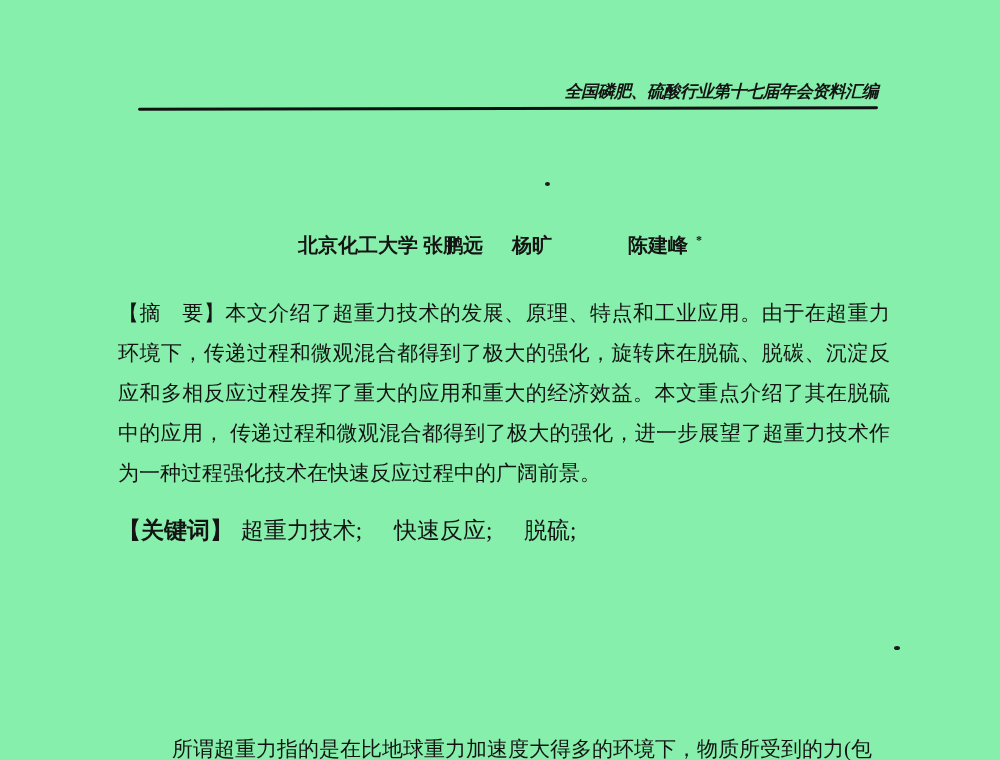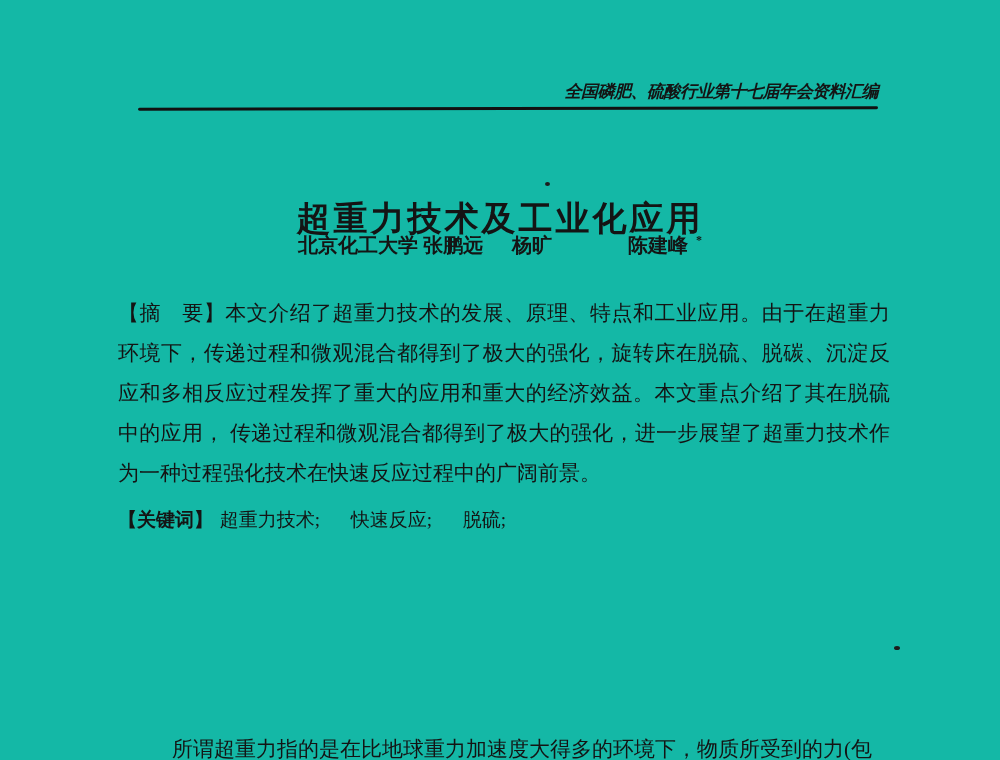--- a/index.html
+++ b/index.html
@@ -4,21 +4,21 @@
 <style>
   html, body {
     margin: 0;
     padding: 0;
     background: #ffffff;
   }
   .page {
     position: relative;
     width: 1000px;
     height: 760px;
-    background: #14b8a6;
+    background: #86efac;
     overflow: hidden;
     font-family: "Liberation Serif", "DejaVu Serif", serif;
     color: #141414;
   }
   .header-text {
     position: absolute;
     top: 81px;
     left: 0;
     width: 878px;
     text-align: right;
@@ -76,25 +76,25 @@
     width: 772px;
     margin: 0;
     font-size: 21px;
     line-height: 40px;
     text-align: justify;
     text-justify: inter-ideograph;
   }
   .abstract .block-label { font-weight: normal; }
   .keywords {
     position: absolute;
-    top: 507px;
+    top: 518px;
     left: 118px;
     width: 772px;
     margin: 0;
-    font-size: 19px;
+    font-size: 23px;
     line-height: 26px;
     white-space: nowrap;
   }
   .keywords .block-label { font-weight: bold; margin-right: 2px; }
   .keywords .keyword-item { margin-right: 26px; }
   .keywords .keyword-item:last-of-type { margin-right: 0; }
   .body-para {
     position: absolute;
     left: 118px;
     width: 772px;
@@ -118,21 +118,20 @@
 <body>
 
 <div class="page">
 
   <div class="header-text">全国磷肥、硫酸行业第十七届年会资料汇编</div>
 
   <div class="header-rule"></div>
 
   <div class="ink-speck speck-title"></div>
 
-  <h1 class="doc-title">超重力技术及工业化应用</h1>
 
   <div class="authors">
     <span class="affiliation">北京化工大学</span>
     <span class="author-name">张鹏远</span>
     <span class="author-name">杨旷</span>
     <span class="author-name">陈建峰</span><sup>*</sup>
   </div>
 
   <p class="abstract">
     <span class="block-label">【摘　要】</span><span>本文介绍了超重力技术的发展、原理、特点和工业应用。由于在超重力环境下，传递过程和微观混合都得到了极大的强化，旋转床在脱硫、脱碳、沉淀反应和多相反应过程发挥了重大的应用和重大的经济效益。本文重点介绍了其在脱硫中的应用， 传递过程和微观混合都得到了极大的强化，进一步展望了超重力技术作为一种过程强化技术在快速反应过程中的广阔前景。</span>

